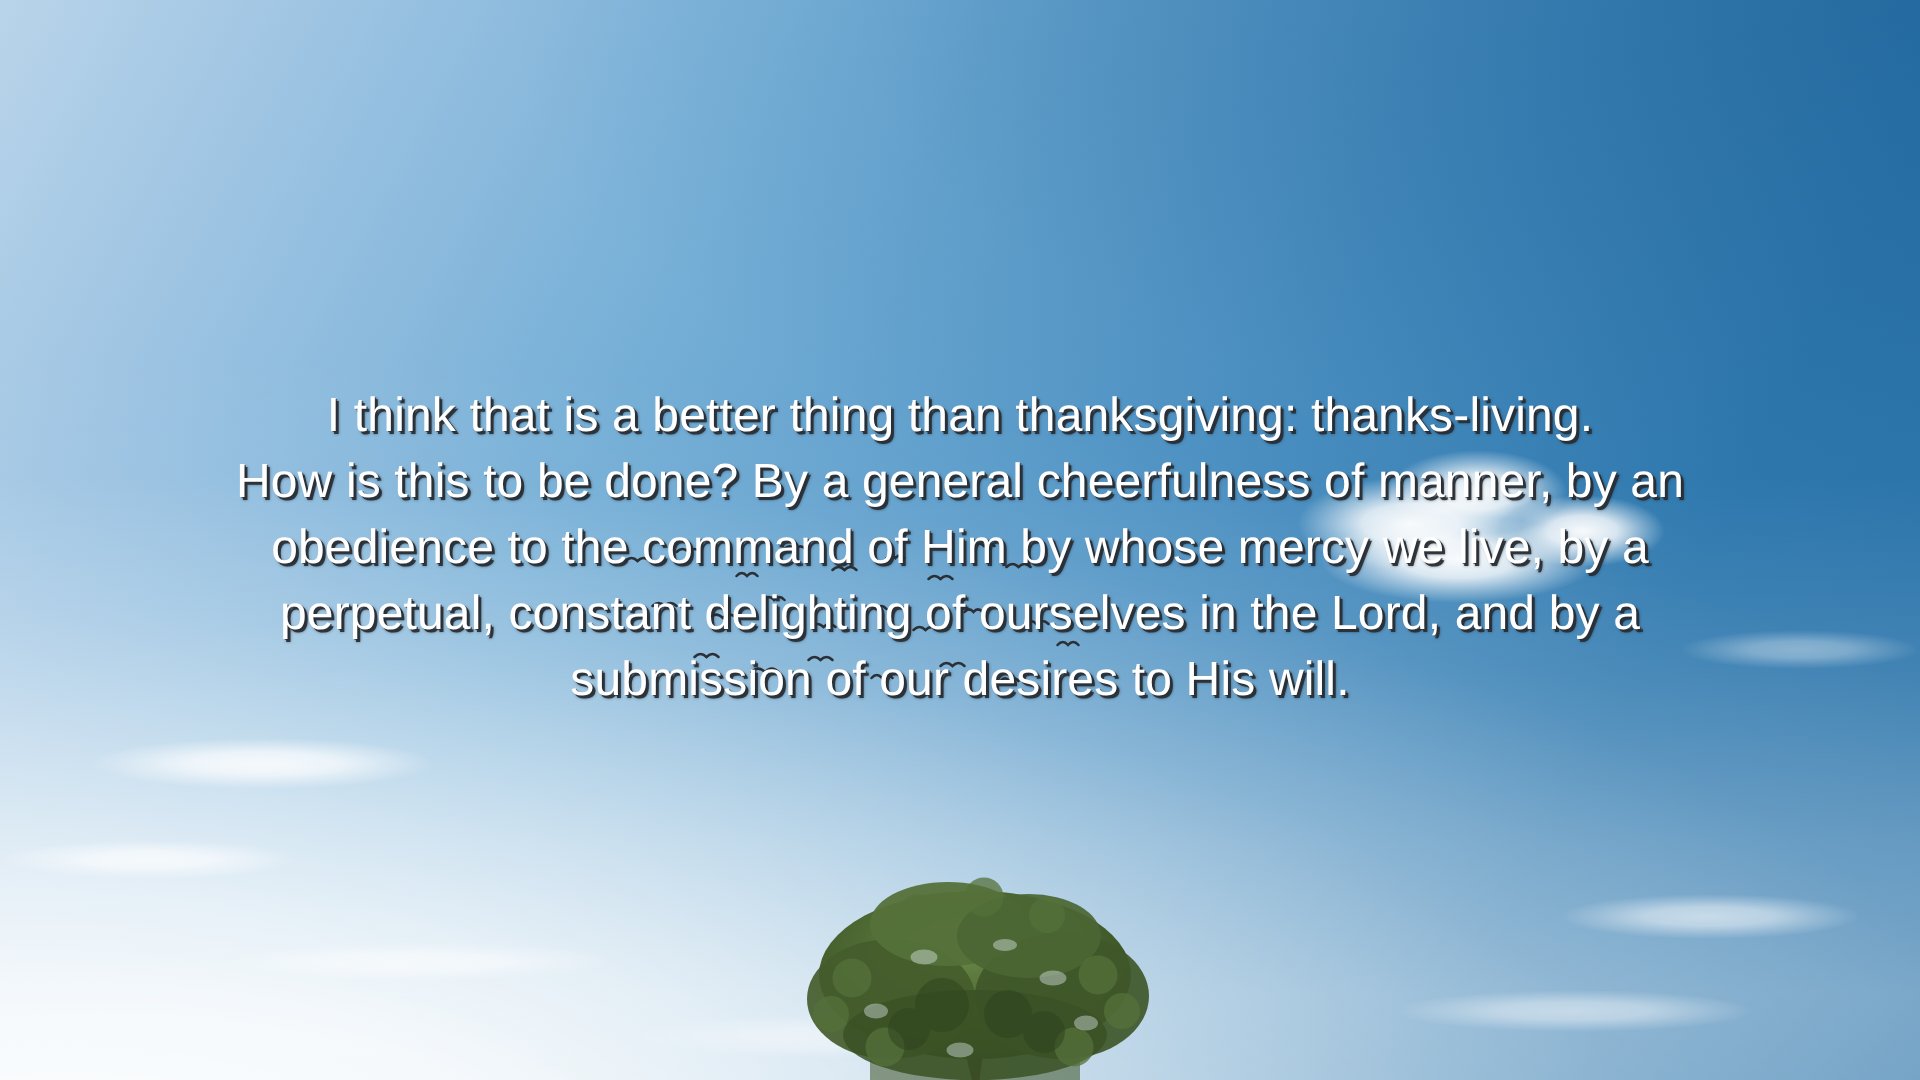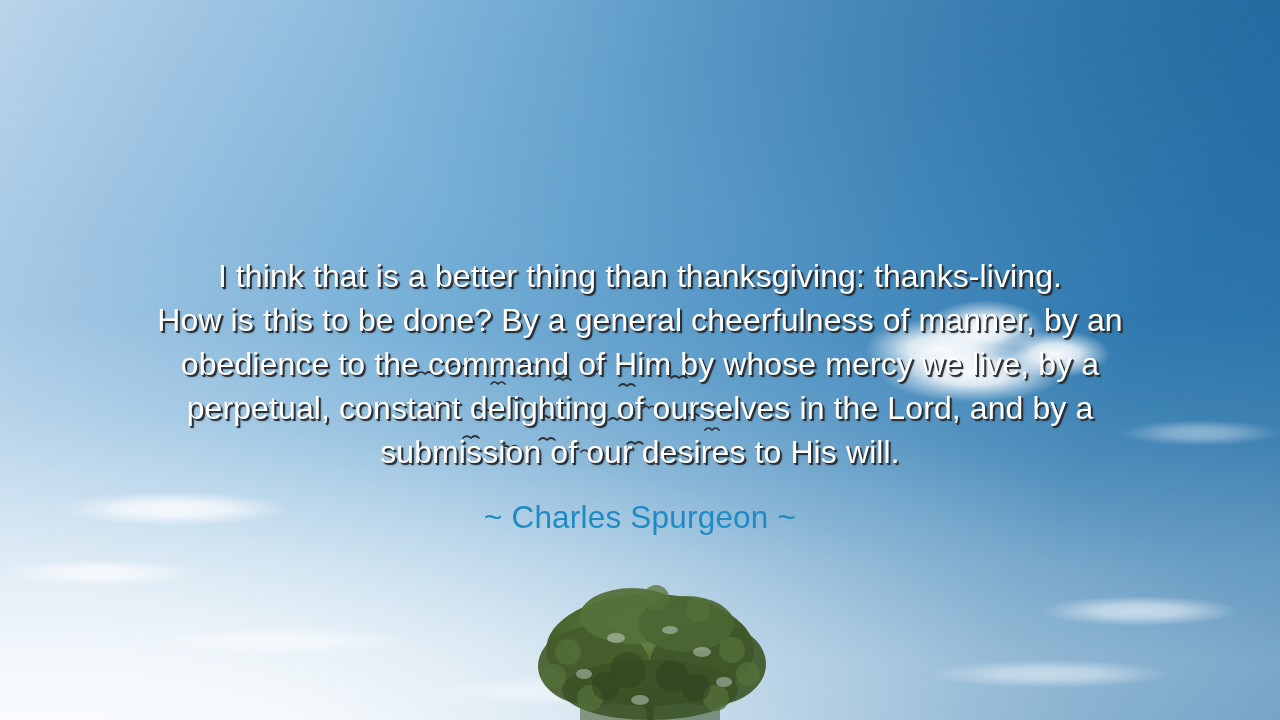--- a/index.html
+++ b/index.html
@@ -247,16 +247,15 @@
       </g>
     </svg>
   </div>
 
   <div id="text-block">
     <div id="quote-text">I think that is a better thing than thanksgiving: thanks-living.
 How is this to be done? By a general cheerfulness of manner, by an
 obedience to the command of Him by whose mercy we live, by a
 perpetual, constant delighting of ourselves in the Lord, and by a
 submission of our desires to His will.</div>
-    <div id="quote-attribution">~ Charles Spurgeon ~</div>
   </div>
 
 </div>
 
 </body></html>

